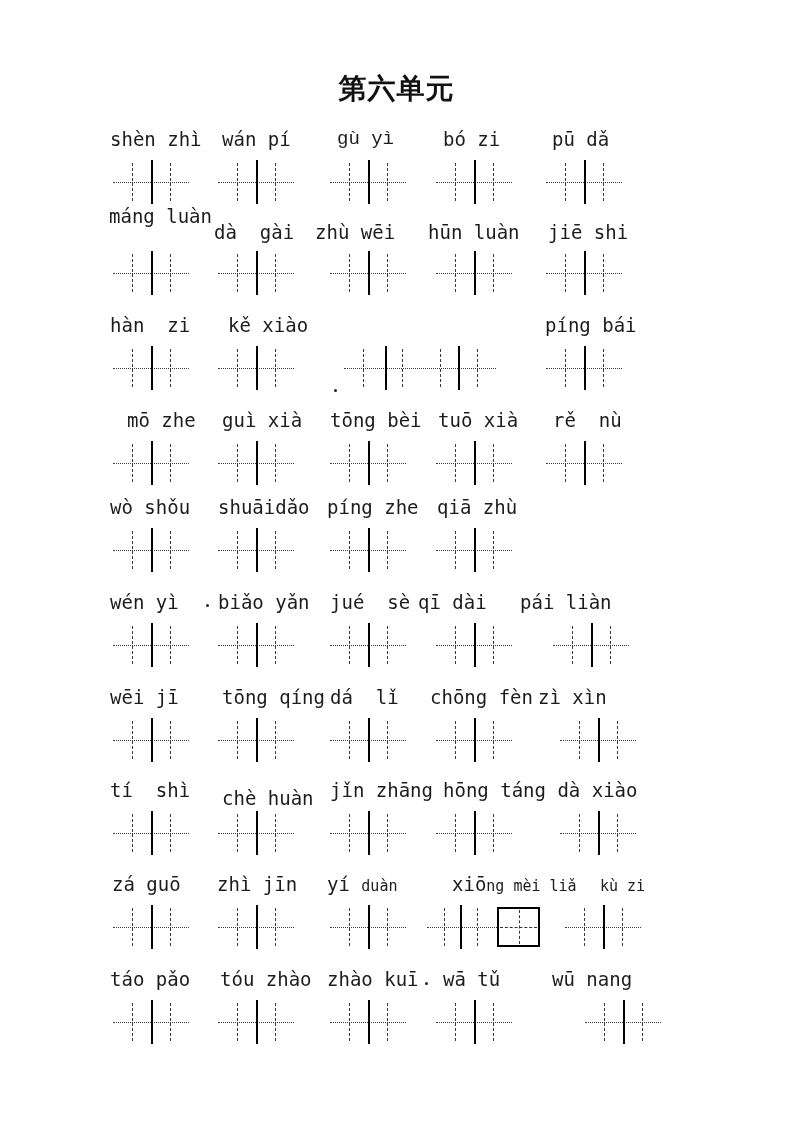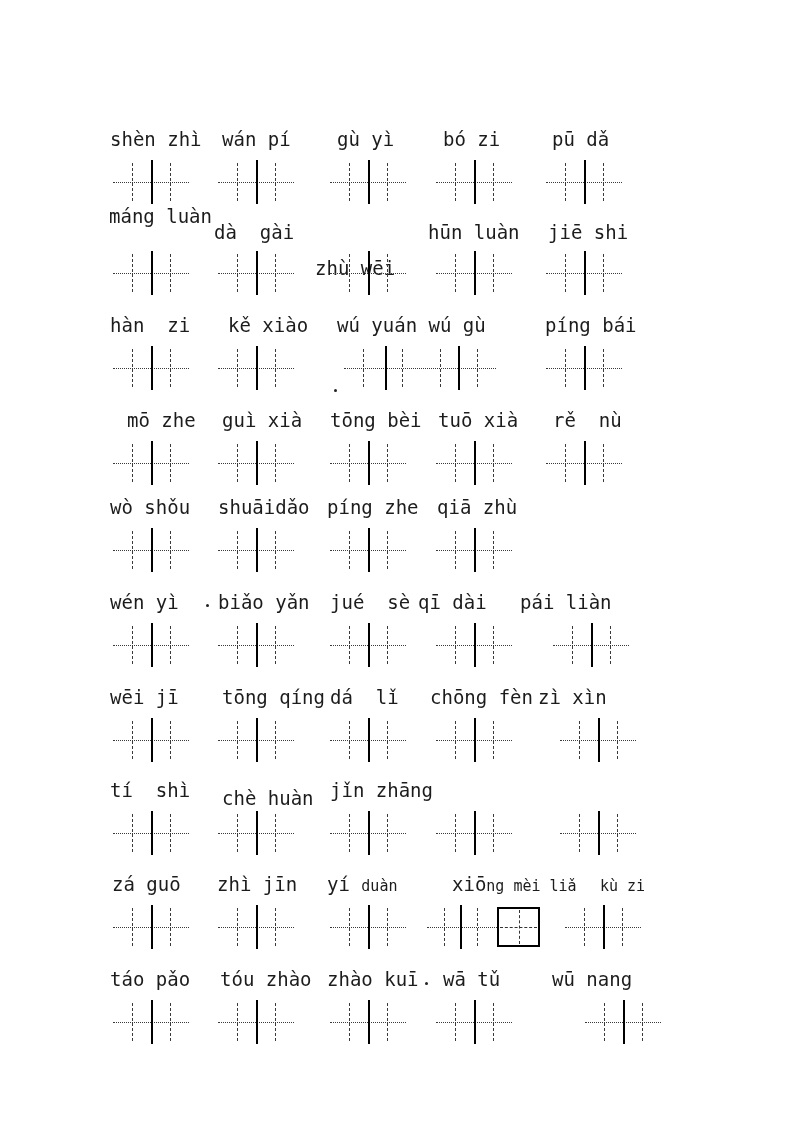--- a/index.html
+++ b/index.html
@@ -57,24 +57,25 @@
   }
   .stray-dot{
     position:absolute;width:3px;height:3px;border-radius:50%;
     background:#222;
   }
 </style>
 </head>
 <body>
 
 <div class="page">
+  <div class="title">第六单元</div>
 
 <div class="pinyin" style="left: 110px; top: 127px;"><span>shèn zhì</span></div>
     <div class="pinyin" style="left: 222px; top: 127px;"><span>wán pí</span></div>
-    <div class="pinyin" style="left: 337px; top: 127px;"><span>gù yì</span></div>
+    <div class="pinyin" style="left: 337px; top: 127px; font-family: Liberation Mono, monospace;"><span>gù yì</span></div>
     <div class="pinyin" style="left: 443px; top: 127px;"><span>bó zi</span></div>
     <div class="pinyin" style="left: 552px; top: 127px;"><span>pū dǎ</span></div>
     <div class="grid" style="left: 113px; top: 163px; width: 76px; height: 38px;">
       <div class="hline" style="left: 0px; width: 76px;"></div>
       <div class="v" style="left: 19px;"></div>
       <div class="v solid" style="left: 38px;"></div>
       <div class="v" style="left: 57px;"></div>
     </div>
     <div class="grid" style="left: 218px; top: 163px; width: 76px; height: 38px;">
       <div class="hline" style="left: 0px; width: 76px;"></div>
@@ -95,21 +96,21 @@
       <div class="v" style="left: 57px;"></div>
     </div>
     <div class="grid" style="left: 546px; top: 163px; width: 76px; height: 38px;">
       <div class="hline" style="left: 0px; width: 76px;"></div>
       <div class="v" style="left: 19px;"></div>
       <div class="v solid" style="left: 38px;"></div>
       <div class="v" style="left: 57px;"></div>
     </div>
     <div class="pinyin" style="left: 109px; top: 204px;"><span>máng luàn</span></div>
     <div class="pinyin" style="left: 214px; top: 220px;"><span>dà  gài</span></div>
-    <div class="pinyin" style="left: 315px; top: 220px; margin-top: 36px;"><span>zhù wēi</span></div>
+    <div class="pinyin" style="left: 315px; top: 220px;"><span>zhù wēi</span></div>
     <div class="pinyin" style="left: 428px; top: 220px;"><span>hūn luàn</span></div>
     <div class="pinyin" style="left: 548px; top: 220px;"><span>jiē shi</span></div>
     <div class="grid" style="left: 113px; top: 254px; width: 76px; height: 38px;">
       <div class="hline" style="left: 0px; width: 76px;"></div>
       <div class="v" style="left: 19px;"></div>
       <div class="v solid" style="left: 38px;"></div>
       <div class="v" style="left: 57px;"></div>
     </div>
     <div class="grid" style="left: 218px; top: 254px; width: 76px; height: 38px;">
       <div class="hline" style="left: 0px; width: 76px;"></div>
@@ -130,21 +131,20 @@
       <div class="v" style="left: 57px;"></div>
     </div>
     <div class="grid" style="left: 546px; top: 254px; width: 76px; height: 38px;">
       <div class="hline" style="left: 0px; width: 76px;"></div>
       <div class="v" style="left: 19px;"></div>
       <div class="v solid" style="left: 38px;"></div>
       <div class="v" style="left: 57px;"></div>
     </div>
     <div class="pinyin" style="left: 110px; top: 313px;"><span>hàn  zi</span></div>
     <div class="pinyin" style="left: 228px; top: 313px;"><span>kě xiào</span></div>
-    <div class="pinyin" style="left: 337px; top: 313px;"><span>wú yuán wú gù</span></div>
     <div class="pinyin" style="left: 545px; top: 313px;"><span>píng bái</span></div>
     <div class="grid" style="left: 113px; top: 349px; width: 76px; height: 38px;">
       <div class="hline" style="left: 0px; width: 76px;"></div>
       <div class="v" style="left: 19px;"></div>
       <div class="v solid" style="left: 38px;"></div>
       <div class="v" style="left: 57px;"></div>
     </div>
     <div class="grid" style="left: 218px; top: 349px; width: 76px; height: 38px;">
       <div class="hline" style="left: 0px; width: 76px;"></div>
       <div class="v" style="left: 19px;"></div>
@@ -295,20 +295,21 @@
     </div>
     <div class="grid" style="left: 560px; top: 721px; width: 76px; height: 38px;">
       <div class="hline" style="left: 0px; width: 76px;"></div>
       <div class="v" style="left: 19px;"></div>
       <div class="v solid" style="left: 38px;"></div>
       <div class="v" style="left: 57px;"></div>
     </div>
     <div class="pinyin" style="left: 110px; top: 778px;"><span>tí  shì</span></div>
     <div class="pinyin" style="left: 222px; top: 778px; margin-top: 8px;"><span>chè huàn</span></div>
     <div class="pinyin" style="left: 330px; top: 778px;"><span>jǐn zhāng</span></div>
+    <div class="pinyin" style="left: 443px; top: 778px;"><span>hōng táng dà xiào</span></div>
     <div class="grid" style="left: 113px; top: 814px; width: 76px; height: 38px;">
       <div class="hline" style="left: 0px; width: 76px;"></div>
       <div class="v" style="left: 19px;"></div>
       <div class="v solid" style="left: 38px;"></div>
       <div class="v" style="left: 57px;"></div>
     </div>
     <div class="grid" style="left: 218px; top: 814px; width: 76px; height: 38px;">
       <div class="hline" style="left: 0px; width: 76px;"></div>
       <div class="v" style="left: 19px;"></div>
       <div class="v solid" style="left: 38px;"></div>

